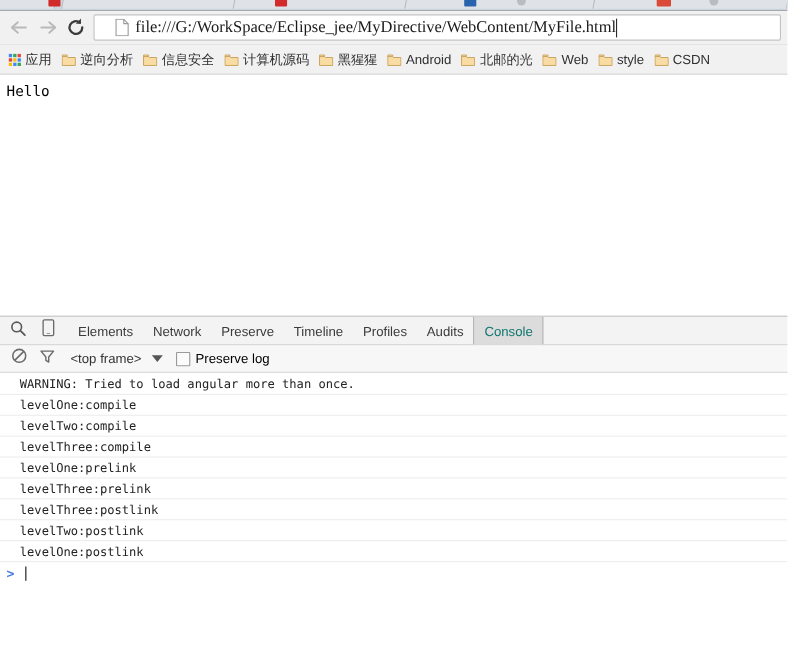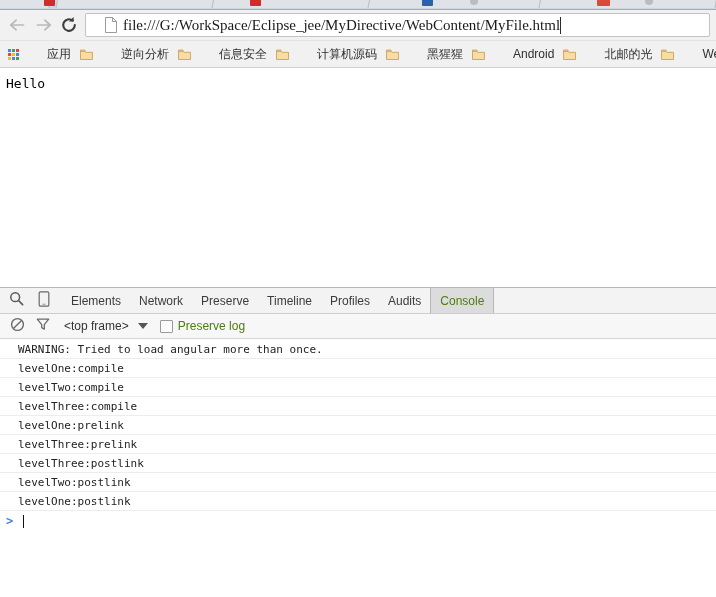--- a/index.html
+++ b/index.html
@@ -122,21 +122,20 @@
     overflow: hidden;
     white-space: nowrap;
   }
   .bm {
     display: flex;
     align-items: center;
     height: 21px;
     padding: 0 5px 0 4px;
     flex: none;
     border-radius: 2px;
-    gap: 24px;
   }
   .bm-label {
     font-family: "Liberation Sans", sans-serif;
     font-size: 12px;
     color: #303030;
     margin-left: 4px;
     line-height: 16px;
   }
   .apps-grid {
     width: 11px;
@@ -206,21 +205,21 @@
     font-family: "Liberation Sans", sans-serif;
     font-size: 12px;
     color: #3b3b3b;
     height: 25px;
     box-sizing: border-box;
   }
   .dt-tab.selected {
     background: #dcdcdc;
     border-left: 1px solid #b5b5b5;
     border-right: 1px solid #b5b5b5;
-    color: #4d7c0f;
+    color: #0f766e;
   }
 
   #dt-filterbar {
     height: 25px;
     background: #f7f7f7;
     border-bottom: 1px solid #d4d4d4;
     display: flex;
     align-items: center;
     flex: none;
     padding-left: 4px;
@@ -262,21 +261,21 @@
     width: 11px;
     height: 11px;
     border: 1px solid #9a9a9a;
     background: #fbfbfb;
     border-radius: 1px;
     flex: none;
   }
   #preserve-label {
     font-family: "Liberation Sans", sans-serif;
     font-size: 12px;
-    color: #4d7c0f;
+    color: #000000;
     margin-left: 5px;
   }
 
   #console-body {
     flex: 1;
     background: #ffffff;
     overflow: hidden;
     padding-top: 1px;
   }
   .log-row {

